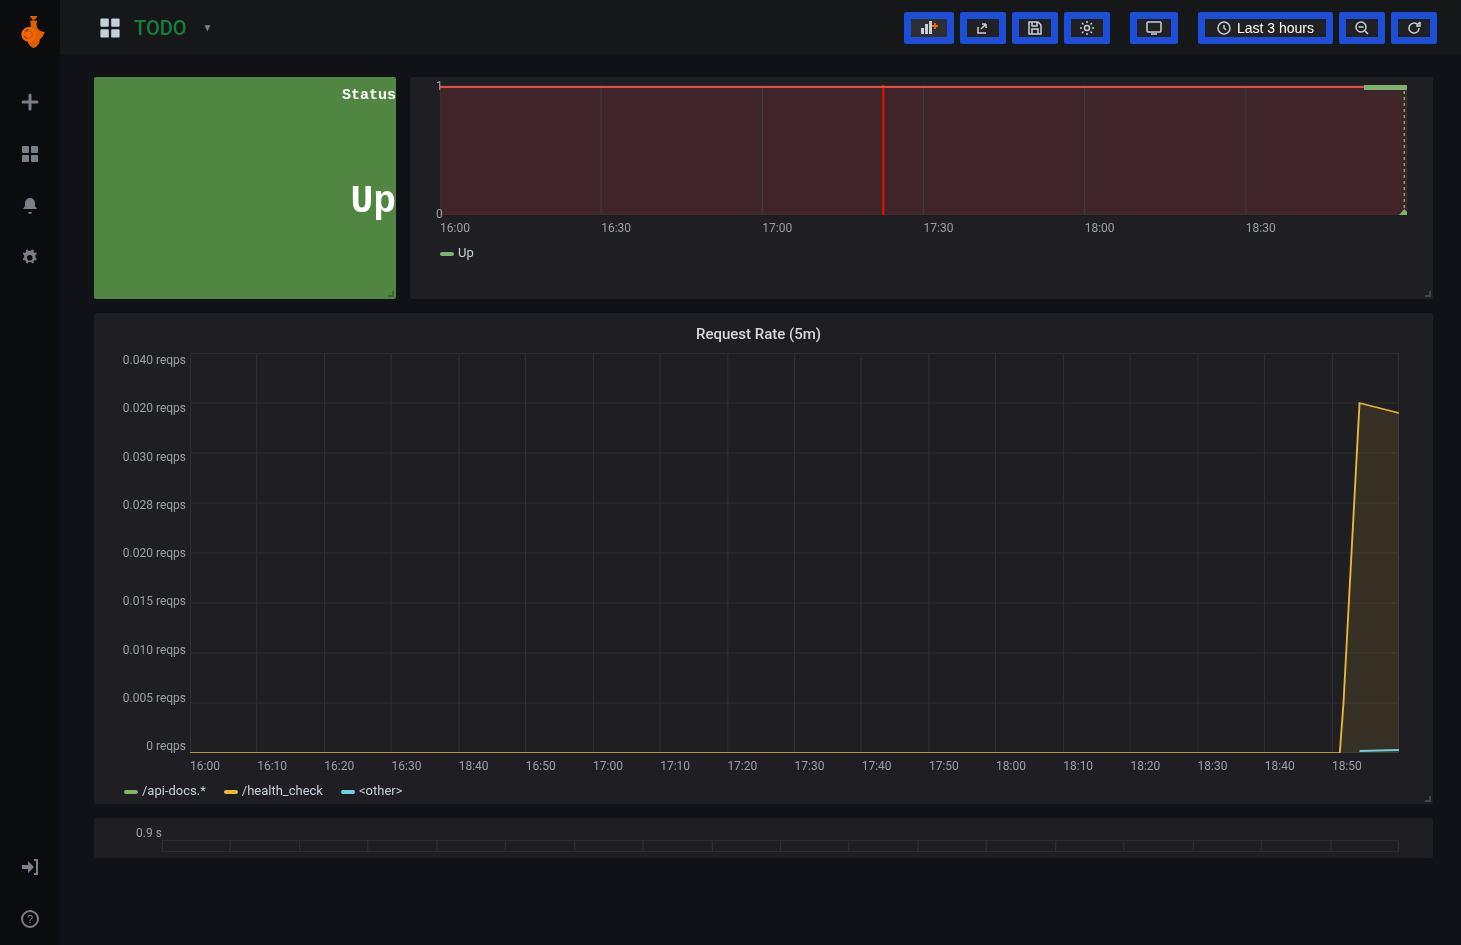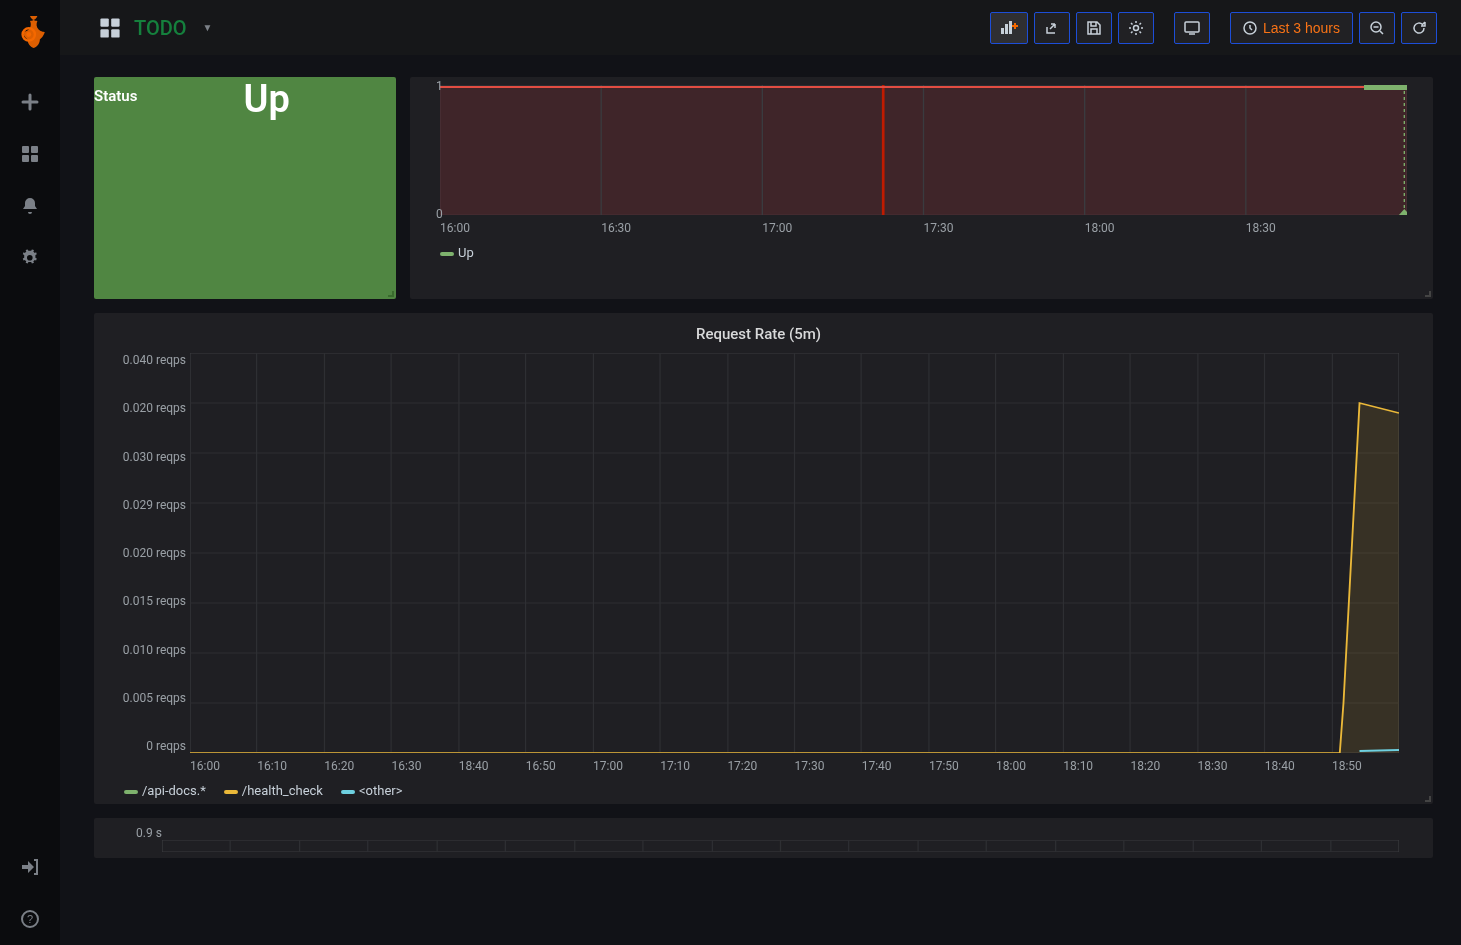--- a/index.html
+++ b/index.html
@@ -35,36 +35,36 @@
   padding: 0 24px 0 38px;
   background: #161719;
 }
 .dash-title-wrap { display: flex; align-items: center; gap: 12px; }
 .dash-title { font-size: 20px; font-weight: 500; color: #15803d; }
 .dash-title-caret { color: #7b8087; margin-left: 4px; font-size: 10px; }
 .topbar-spacer { flex: 1; }
 .topbar-actions { display: flex; gap: 6px; align-items: center; }
 .icon-btn {
   height: 32px; min-width: 36px; padding: 0 8px;
-  background: #212124; border: 1px solid #1d4ed8;
-  border-radius: 2px; color: #f97316;
+  background: #212124; border: 7px solid #1d4ed8;
+  border-radius: 2px; color: #ffffff;
   display: flex; align-items: center; justify-content: center;
   cursor: pointer; font-size: 14px;
 }
 .icon-btn.accent { background: #2f2f32; }
 .icon-btn.wide { padding: 0 12px; gap: 6px; white-space: nowrap; }
 .content { flex: 1; padding: 22px 28px 0 34px; overflow-y: auto; }
 .row { display: flex; gap: 14px; margin-bottom: 14px; }
 .panel {
   background: #1f1f23; border-radius: 2px; position: relative;
 }
 .panel-status {
   width: 302px; height: 222px;
   background: #508642;
-  display: flex; flex-direction: row; align-items: flex-start;
+  display: flex; flex-direction: column; align-items: flex-end; font-family: Liberation Mono, monospace;
 }
 .panel-status .title { margin-top: 10px; font-weight: 600; color: #fff; font-size: 15px; }
 .panel-status .big {
   flex: 1; display: flex; align-items: center; justify-content: center;
   font-size: 38px; font-weight: 600; color: #fff;
 }
 .panel-history { flex: 1; height: 222px; padding: 8px 18px 6px 8px; }
 .panel-history .title-row { display:flex; justify-content:center; align-items:center; gap:8px; margin-bottom:6px; font-size:15px; font-weight:500;}
 .heart { color:#4b9e3a; }
 .panel-wide { width: 100%; padding: 8px 18px 6px 8px; margin-bottom: 14px; }
@@ -243,21 +243,21 @@
         </div>
       </div>
 
       <div class="panel panel-wide">
         <div class="title">Request Rate (5m)</div>
         <div class="chart-req">
           <div class="y-labels-req">
             <span>0.040 reqps</span>
             <span>0.020 reqps</span>
             <span>0.030 reqps</span>
-            <span>0.029 reqps</span>
+            <span>0.028 reqps</span>
             <span>0.020 reqps</span>
             <span>0.015 reqps</span>
             <span>0.010 reqps</span>
             <span>0.005 reqps</span>
             <span>0 reqps</span>
           </div>
           <svg width="100%" height="100%" viewBox="0 0 980 400" preserveAspectRatio="none">
             <rect x="0" y="0" width="980" height="400" fill="none" stroke="#3a3b3f"></rect>
             <g stroke="#2e2f33">
               <line x1="0" y1="50" x2="980" y2="50"></line>

